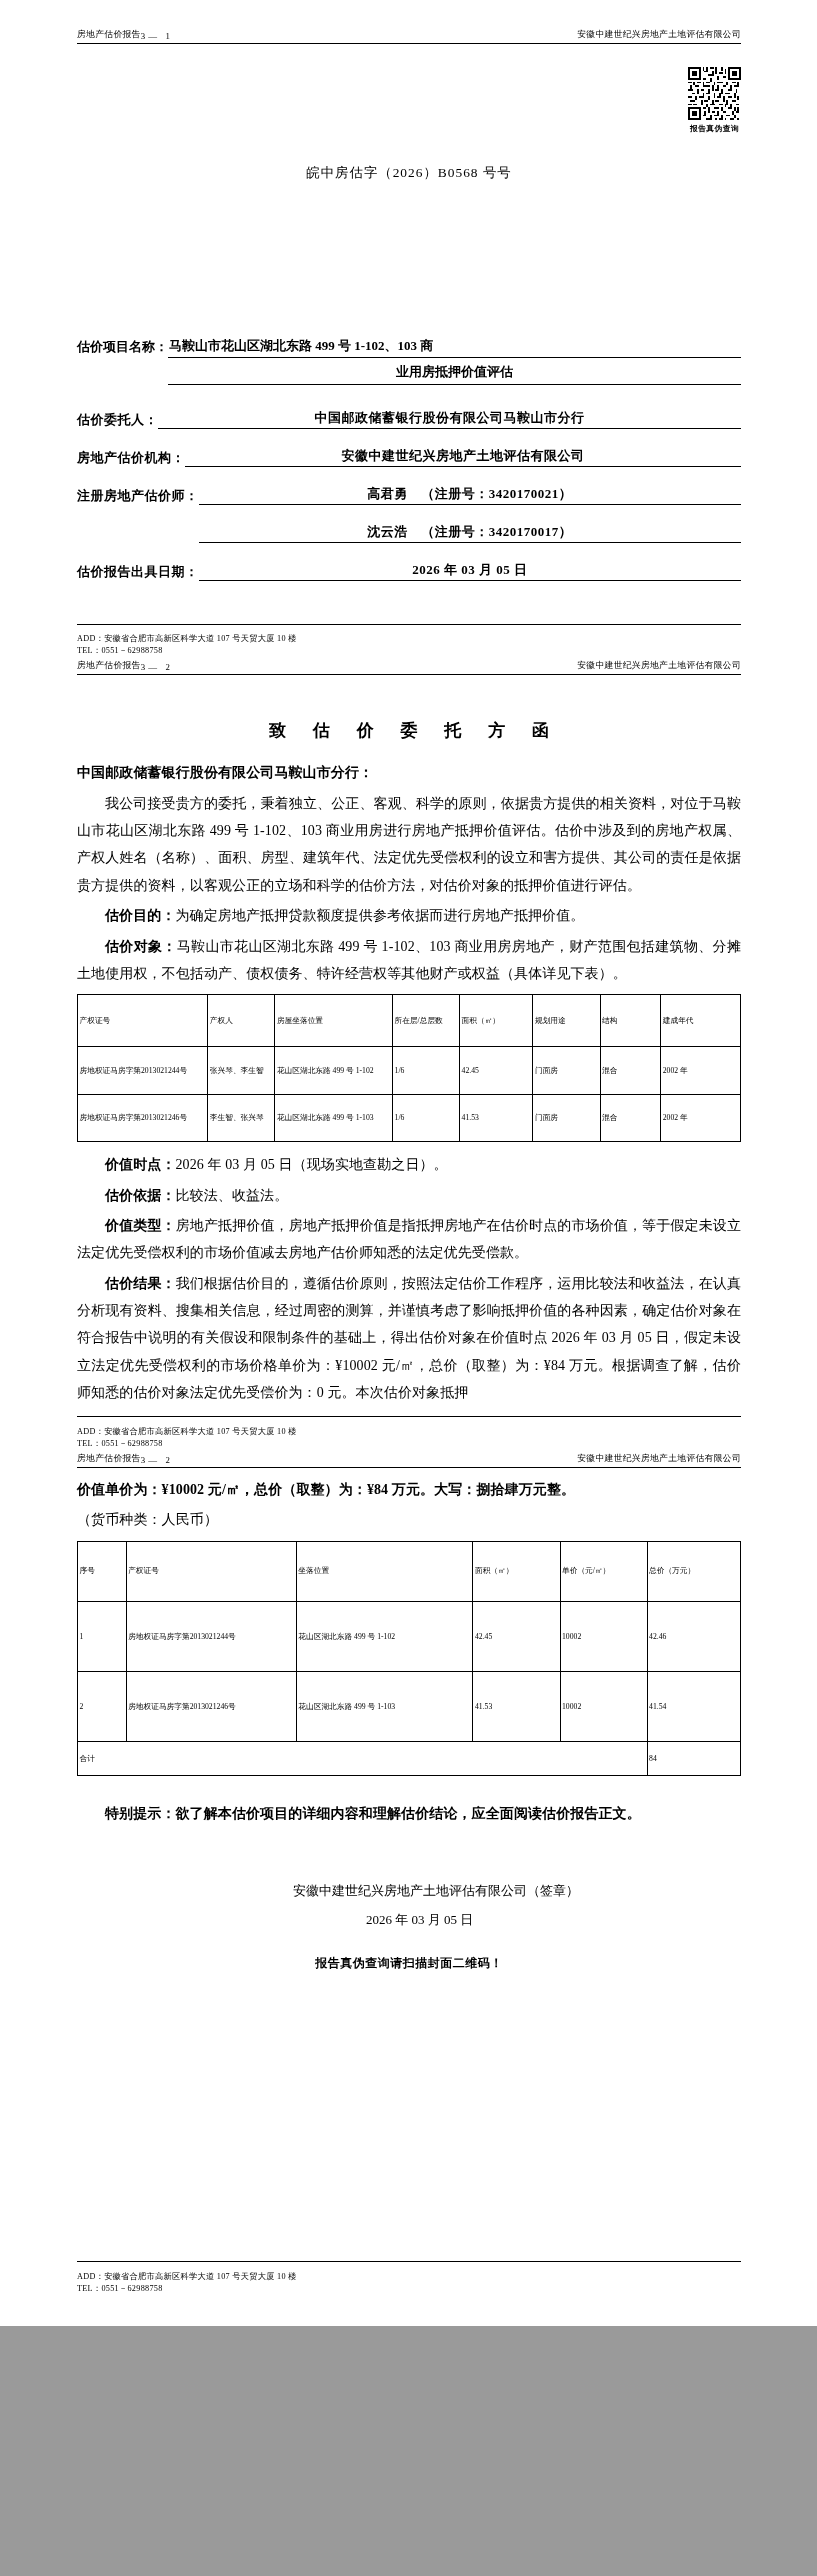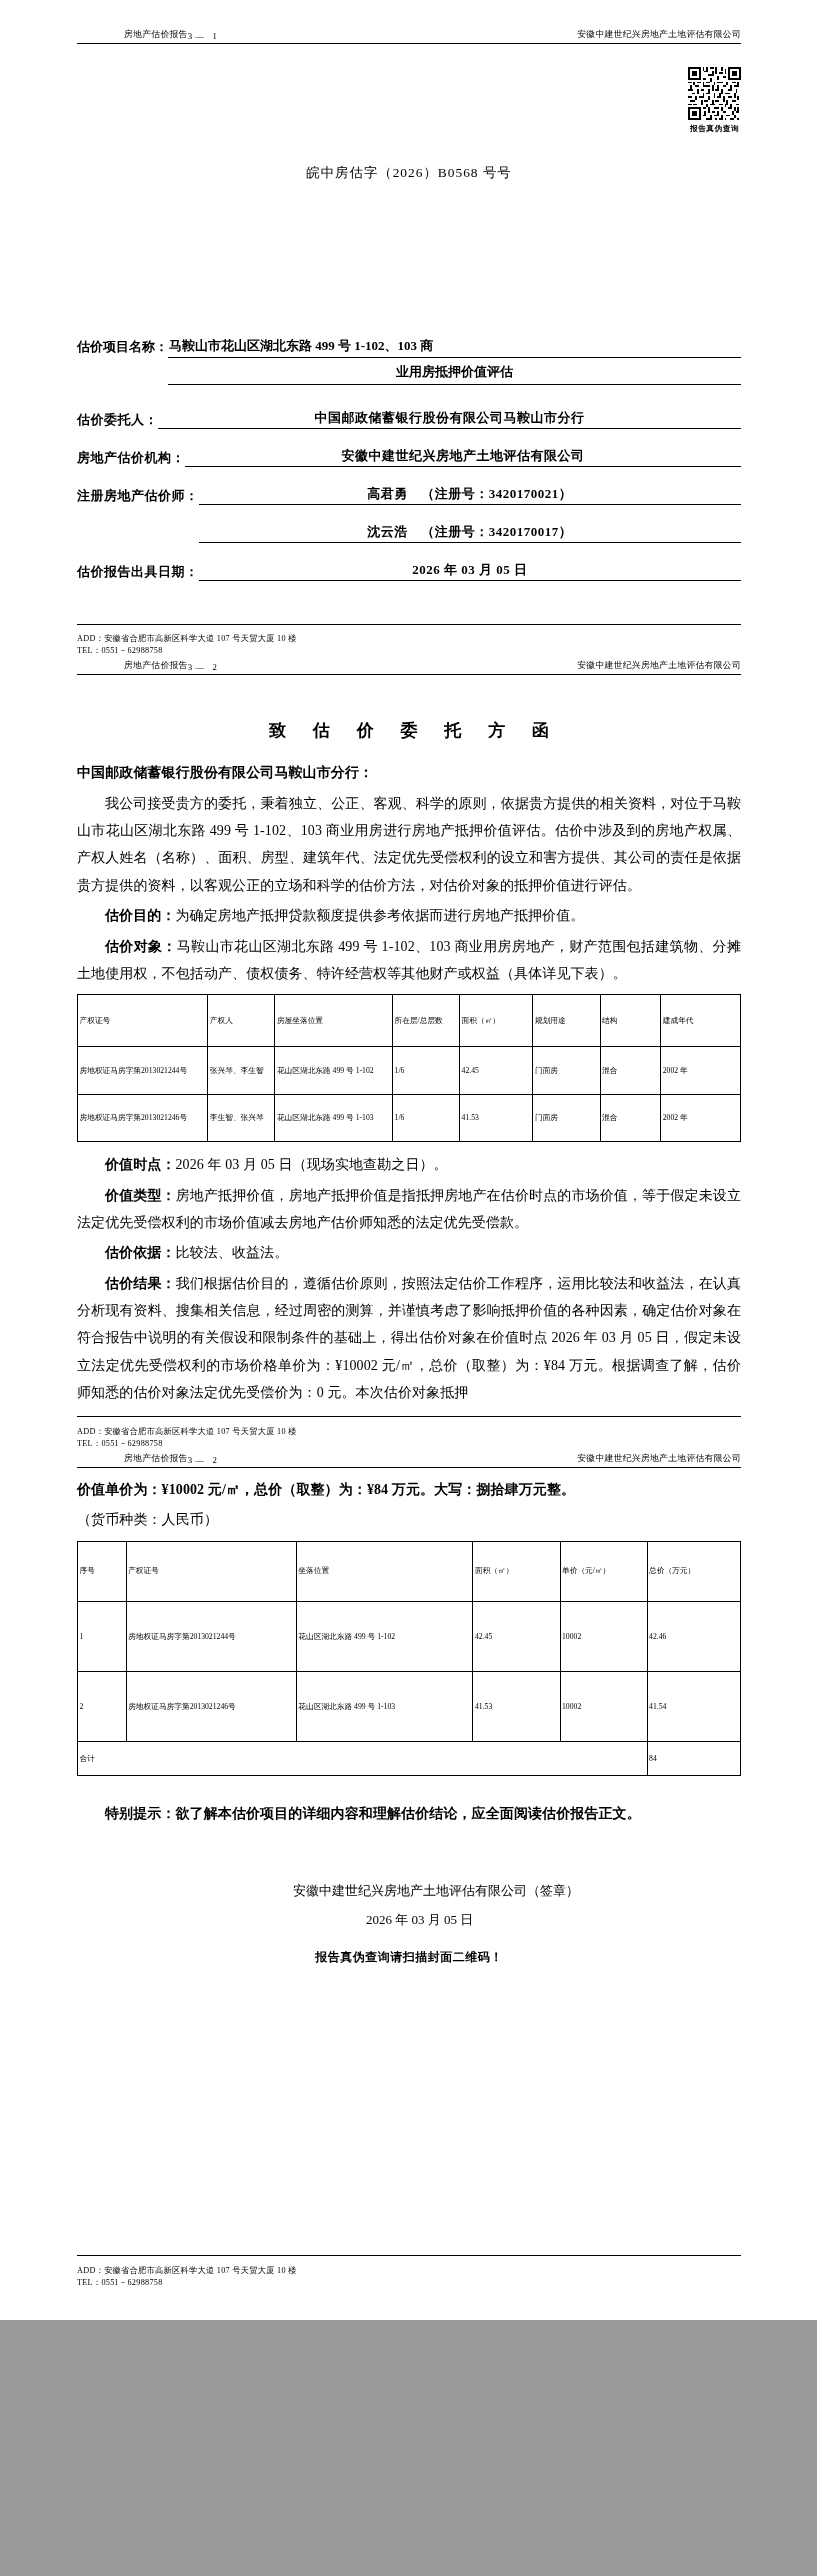--- a/index.html
+++ b/index.html
@@ -19,21 +19,20 @@
   }
   
   .run-head{
     display:flex;
     align-items:flex-end;
     font-size:8.8px;
     letter-spacing:0.3px;
     color:#000;
     padding-top:29px;
     padding-bottom:2.1px;
-    margin-left:47px;
   }
   .run-head .rh-left{flex:0 0 auto;}
   .run-head .rh-mid{flex:1 1 auto;text-align:left;letter-spacing:3.1px;}
   .run-head .rh-right{flex:0 0 auto;}
   .rule{border-top:1.3px solid #000;margin:0;}
 
   
   .cover-qr-wrap{
     display:flex;justify-content:flex-end;margin-top:23px;
   }
@@ -117,21 +116,21 @@
   table.tbl tbody td{height:39px;}
   table.tbl2 thead th{height:52px;font-weight:normal;}
   table.tbl2 tbody td{height:62px;}
   table.tbl2 tfoot td{height:25px;}
 
   .sig-block{margin-top:49px;font-size:13px;line-height:2.25;}
   .sig-l1{padding-left:216px;}
   .sig-l2{padding-left:289px;}
   .sig-l3{padding-left:289px;}
   .sig-note{
-    text-align:center;font-size:12px;font-weight:bold;margin-top:15px;letter-spacing:0.5px;
+    text-align:center;font-size:12px;font-weight:bold;margin-top:21px;letter-spacing:0.5px;
   }
   .tail-space{height:289px;}
   .end-foot{padding-bottom:31px;}
 </style>
 </head>
 <body>
 
 <div class="page">
 
   <div class="sheet">
@@ -364,23 +363,23 @@
           <td>41.53</td>
           <td>门面房</td>
           <td>混合</td>
           <td>2002 年</td>
         </tr>
       </tbody>
     </table>
 
     <p class="para indent"><span class="bold">价值时点：</span><span>2026 年 03 月 05 日（现场实地查勘之日）。</span></p>
 
+    <p class="para indent"><span class="bold">估价依据：</span><span>比较法、收益法。</span></p>
+
     <p class="para indent"><span class="bold">价值类型：</span><span>房地产抵押价值，房地产抵押价值是指抵押房地产在估价时点的市场价值，等于假定未设立法定优先受偿权利的市场价值减去房地产估价师知悉的法定优先受偿款。</span></p>
-
-    <p class="para indent"><span class="bold">估价依据：</span><span>比较法、收益法。</span></p>
 
     <p class="para indent"><span class="bold">估价结果：</span><span>我们根据估价目的，遵循估价原则，按照法定估价工作程序，运用比较法和收益法，在认真分析现有资料、搜集相关信息，经过周密的测算，并谨慎考虑了影响抵押价值的各种因素，确定估价对象在符合报告中说明的有关假设和限制条件的基础上，得出估价对象在价值时点 2026 年 03 月 05 日，假定未设立法定优先受偿权利的市场价格单价为：¥10002 元/㎡，总价（取整）为：¥84 万元。根据调查了解，估价师知悉的估价对象法定优先受偿价为：0 元。本次估价对象抵押</span></p>
 
     <div style="height:7.2px"></div>
     <div class="rule"></div>
     <div class="foot">
       <div class="foot-line">ADD：安徽省合肥市高新区科学大道 107 号天贸大厦 10 楼</div>
       <div class="foot-line">TEL：0551－62988758</div>
     </div>
   </div>

